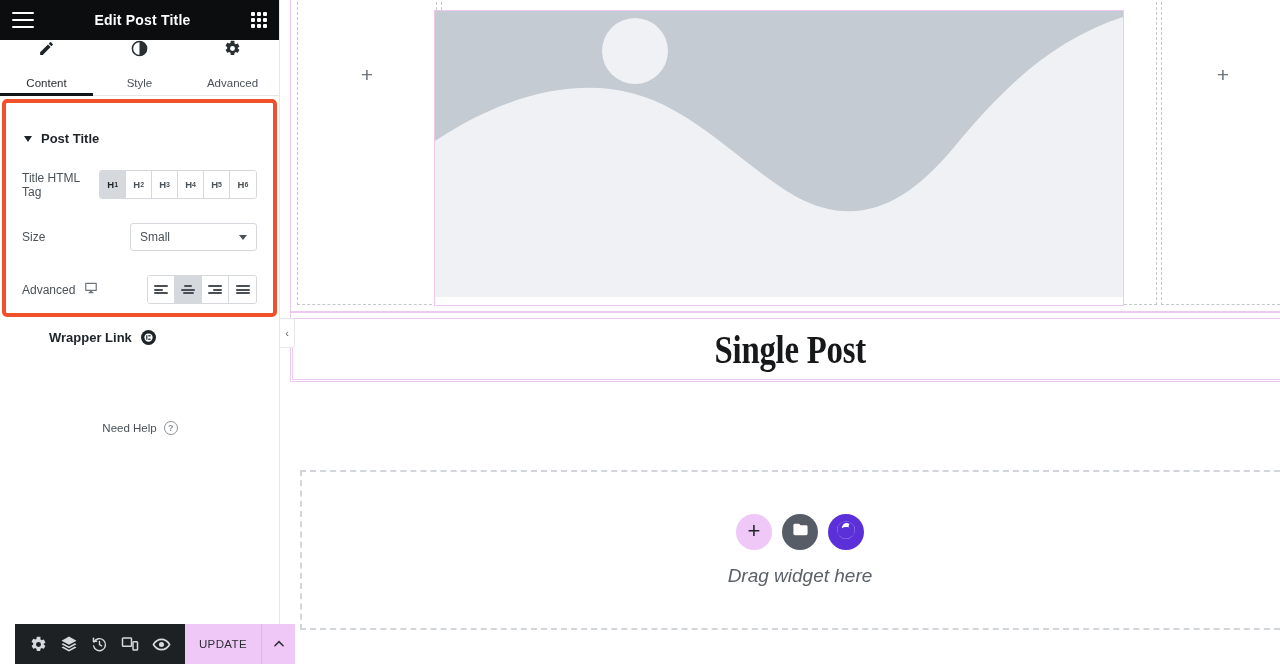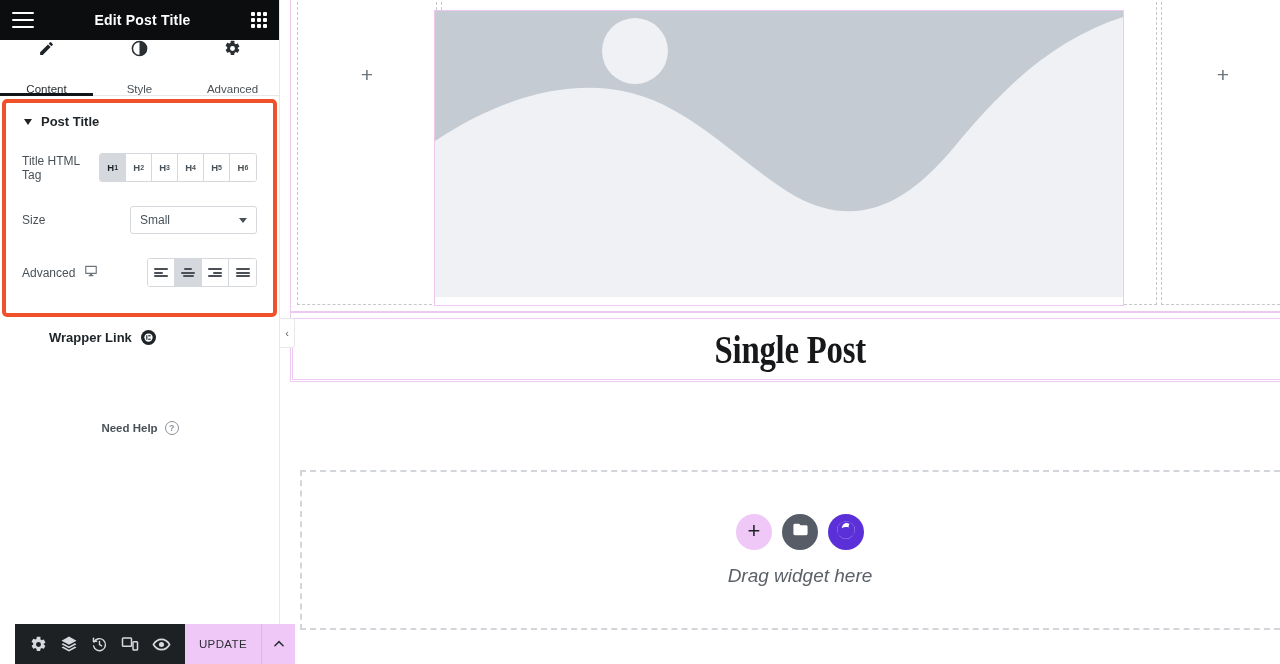--- a/index.html
+++ b/index.html
@@ -32,33 +32,33 @@
     justify-content: space-between; cursor: pointer; }
   .menu-icon i { display: block; height: 2px; background: #fff; border-radius: 1px; }
   .grid-icon { display: grid; grid-template-columns: repeat(3,4px);
     grid-template-rows: repeat(3,4px); gap: 2px; cursor: pointer; }
   .grid-icon i { background: #fff; border-radius: 1px; }
 
   
   #panel-tabs { display: flex; height: 56px; border-bottom: 1px solid #e6e9ec;
     background: #fff; }
   .tab { flex: 1; display: flex; flex-direction: column; align-items: center;
-    justify-content: space-between; gap: 5px; cursor: pointer; position: relative; }
+    justify-content: flex-start; gap: 20px; cursor: pointer; position: relative; }
   .tab .tab-label { font-size: 11.5px; color: #495157; }
   .tab.active .tab-label { color: #2a2f34; }
   .tab.active::after { content:""; position: absolute; left: 0; right: 0; bottom: -1px;
     height: 3px; background: #111418; }
   .tab svg { display: block; }
 
   
   #section-post-title {
     position: absolute; left: 2px; top: 99px; width: 275px; height: 218px;
     border: 4px solid #f0512b; border-radius: 5px; background: #fff;
   }
-  .sec-head { display: flex; align-items: center; gap: 9px; padding: 11px 0 0 18px; }
+  .sec-head { display: flex; align-items: center; gap: 9px; padding: 28px 0 0 18px; }
   .sec-head .caret { width: 0; height: 0; border-left: 4.5px solid transparent;
     border-right: 4.5px solid transparent; border-top: 6px solid #1d2327; }
   .sec-title { font-size: 13px; font-weight: bold; color: #1d2327; }
 
   .row { display: flex; align-items: center; padding: 0 16px; margin-top: 24px; }
   .row-label { font-size: 12px; color: #495157; }
   .row-spacer { flex: 1; }
 
   
   .btn-group { display: flex; border: 1px solid #d5d8dc; border-radius: 3px;
@@ -90,21 +90,21 @@
     margin: 1.6px 0; }
 
   
   #section-wrapper { position: absolute; left: 18px; top: 330px; width: 280px; }
   .wl-head { display: flex; align-items: center; gap: 9px; padding-left: 22px; }
   .pro-badge { width: 15px; height: 15px; border-radius: 50%; background: #1d2327;
     display: flex; align-items: center; justify-content: center; }
 
   #need-help { position: absolute; left: 0; top: 421px; width: 280px;
     display: flex; align-items: center; justify-content: center; gap: 7px; }
-  #need-help .nh-label { font-size: 11.5px; color: #495157; font-weight: bold; }
+  #need-help .nh-label { font-size: 11.5px; color: #495157; font-weight: normal; }
   .q-circle { width: 14px; height: 14px; border-radius: 50%; border: 1.4px solid #8a9199;
     display: flex; align-items: center; justify-content: center;
     font-size: 9px; color: #8a9199; font-weight: bold; }
 
   
   #panel-footer { position: absolute; left: 15px; bottom: 0; width: 280px; height: 40px;
     display: flex; }
   .footer-icons { flex: 1; background: #1d2124; display: flex; align-items: center;
     justify-content: space-around; padding: 0 8px; }
   .footer-icons .fi { cursor: pointer; display: flex; align-items: center; }

